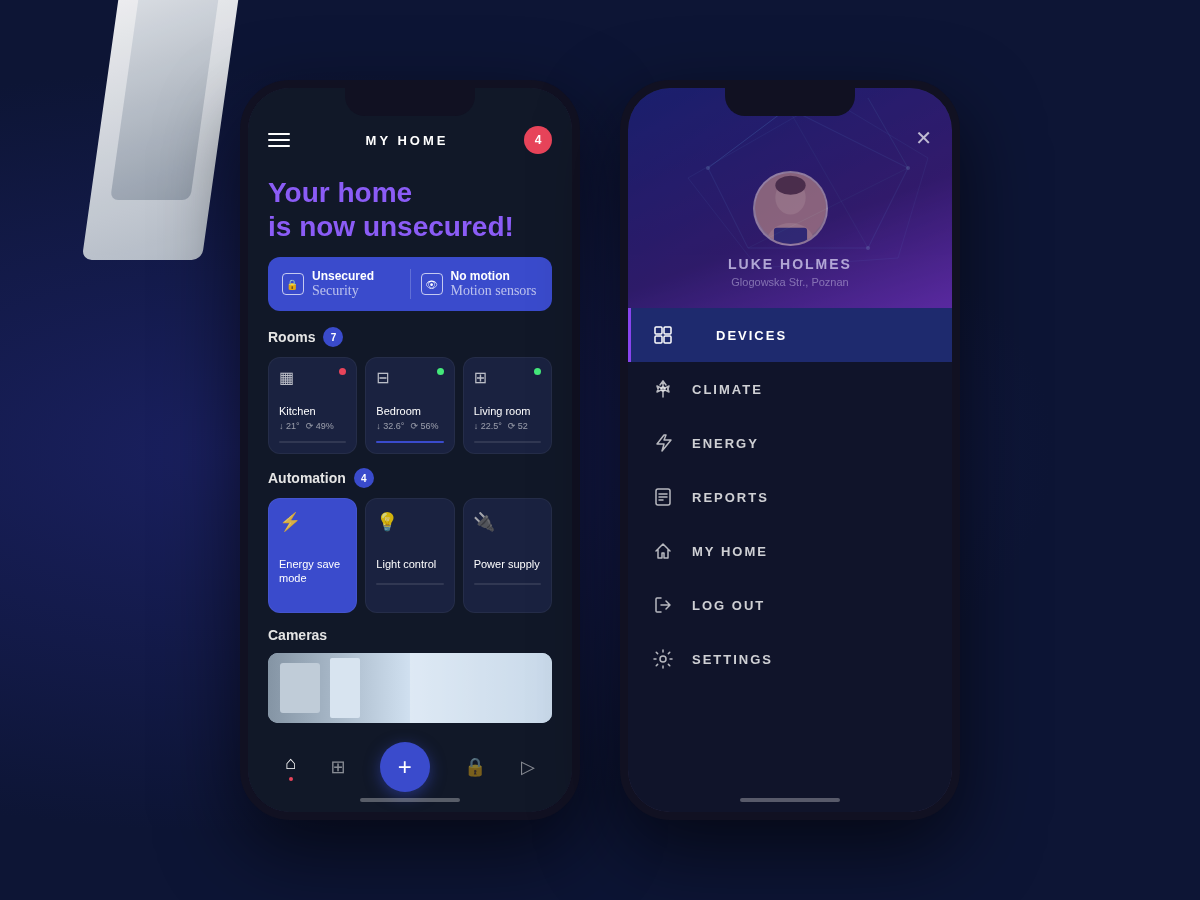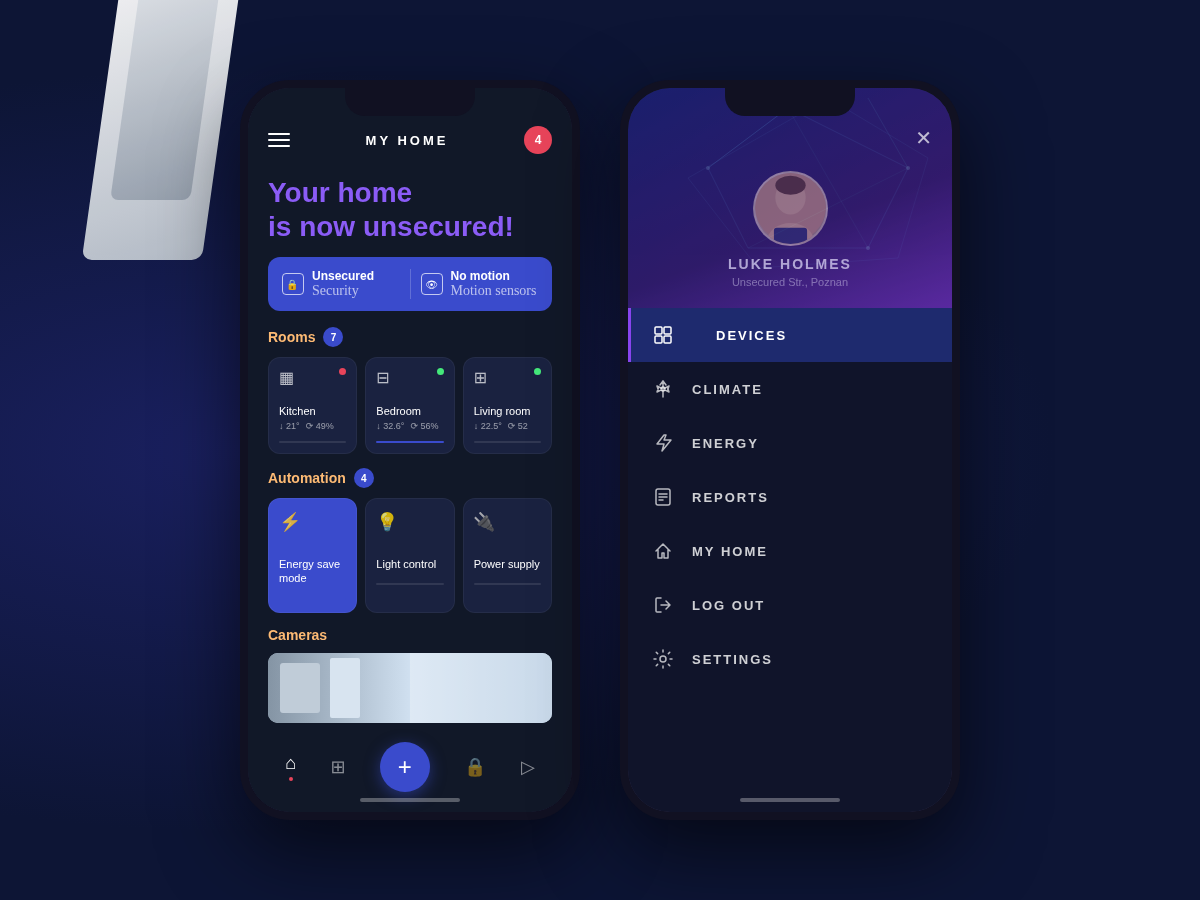--- a/index.html
+++ b/index.html
@@ -213,21 +213,21 @@
       font-family: Liberation Serif, serif;
     }
 
     .section-header {
       display: flex;
       align-items: center;
       gap: 8px;
       margin-bottom: 10px;
     }
     .section-title {
-      color: #fdba74;
+      color: #e5e5e5;
       font-size: 14px;
       font-weight: 600;
     }
     .section-badge {
       width: 20px;
       height: 20px;
       background: #3a4bcc;
       border-radius: 50%;
       display: flex;
       align-items: center;
@@ -718,21 +718,21 @@
 
             <ellipse cx="37.5" cy="15" rx="16" ry="10" fill="#5a3820"></ellipse>
 
             <ellipse cx="37.5" cy="75" rx="25" ry="20" fill="#d4a882"></ellipse>
 
             <rect x="20" y="60" width="35" height="20" fill="#2a3060" rx="3"></rect>
           </svg>
         </div>
 
         <div class="user-name">LUKE HOLMES</div>
-        <div class="user-address">Unsecured Str., Poznan</div>
+        <div class="user-address">Glogowska Str., Poznan</div>
       </div>
 
       <div class="p2-menu">
 
         <div class="menu-item active">
           <div class="menu-item-icon">
             <svg width="20" height="20" viewBox="0 0 20 20" fill="none">
               <rect x="2" y="2" width="7" height="7" rx="1" stroke="currentColor" stroke-width="1.5"></rect>
               <rect x="11" y="2" width="7" height="7" rx="1" stroke="currentColor" stroke-width="1.5"></rect>
               <rect x="2" y="11" width="7" height="7" rx="1" stroke="currentColor" stroke-width="1.5"></rect>

